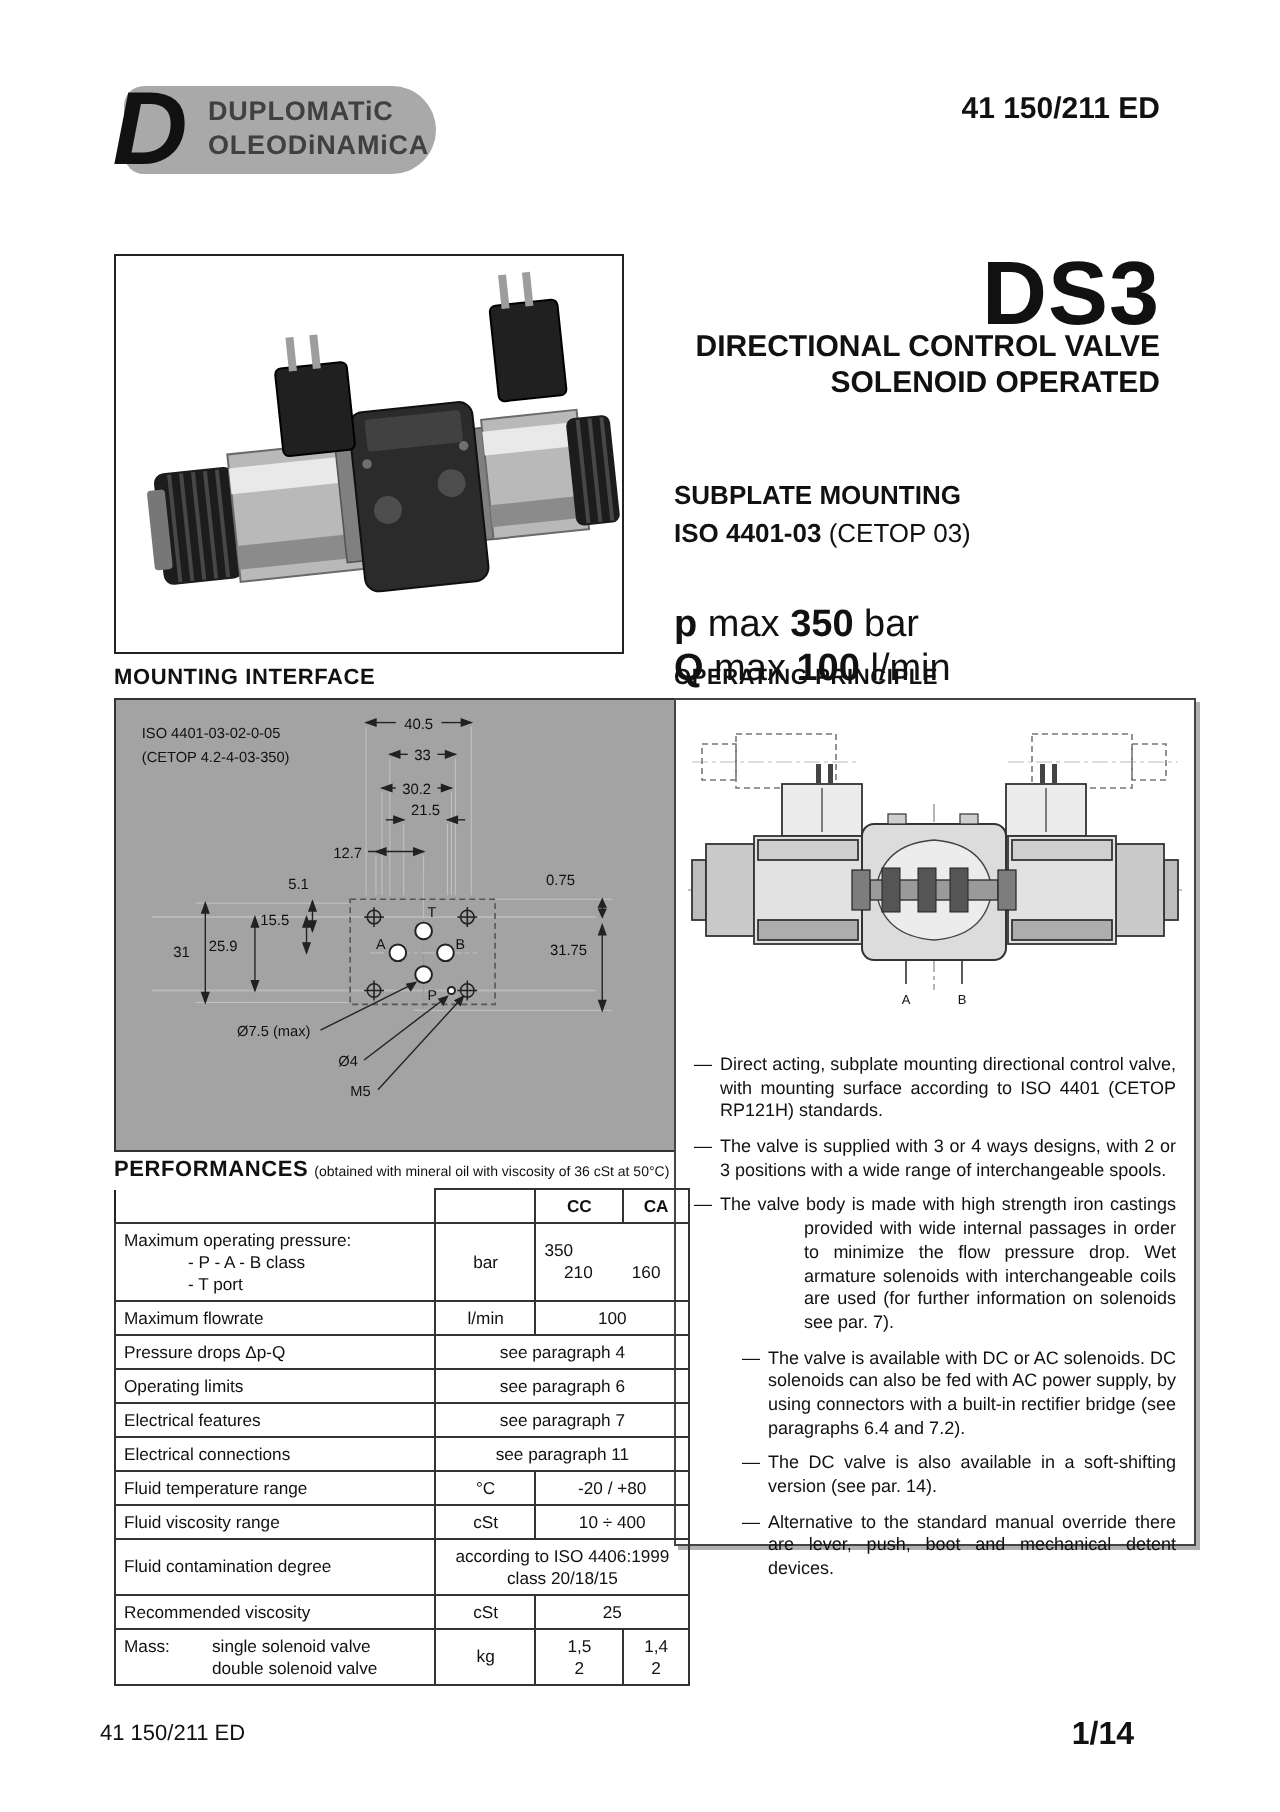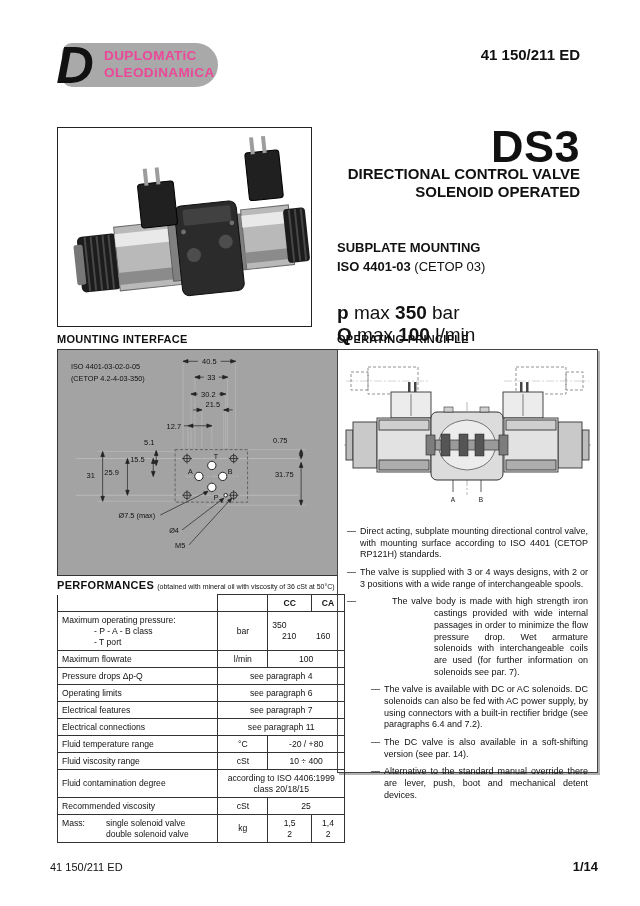--- a/index.html
+++ b/index.html
@@ -7,21 +7,21 @@
   .page { position:relative; width:640px; height:906px; background:#ffffff; margin:0 auto; overflow:hidden; }
 
   
   .logo { position:absolute; left:48px; top:42px; width:170px; height:46px; }
   .logo-pill { position:absolute; left:14px; top:1px; width:156px; height:44px;
                background:#a9a9a9; border-radius:10px 22px 22px 10px; }
   .logo-d { position:absolute; left:0; top:-4px; width:54px; height:54px;
             font-weight:bold; font-style:italic; font-size:52px; line-height:54px;
             color:#111; text-align:center; }
   .logo-text { position:absolute; left:56px; top:5px; font-weight:bold; font-size:13.5px;
-               line-height:17px; letter-spacing:.4px; color:#ec4899; }
+               line-height:17px; letter-spacing:.4px; color:#404040; }
   .doc-number { position:absolute; top:46px; right:60px; font-size:15px; font-weight:bold; }
 
   
   .photo-box { position:absolute; left:57px; top:127px; width:255px; height:200px;
                border:1.3px solid #222; background:#fff; }
 
   
   .title-block { position:absolute; left:337px; top:129px; width:243px; text-align:right; }
   .model { font-size:45px; font-weight:bold; letter-spacing:.5px; line-height:36px; }
   .subtitle { font-size:15px; font-weight:bold; line-height:18px; }
@@ -39,42 +39,42 @@
   .mount-box { position:absolute; left:57px; top:349px; width:288px; height:227px;
                border:1px solid #333; background:#a3a3a3; }
   .op-box { position:absolute; left:337px; top:349px; width:261px; height:424px;
             border:1px solid #444; background:#fff; box-shadow:2px 2px 0 #b0b0b0; }
 
   
   .bullets { padding:2px 9px 0 9px; }
   .bullet { display:flex; margin-bottom:6px; font-size:9px; line-height:1.3; text-align:justify; }
   .bullet .dash { flex:0 0 13px; }
   .bullet.indent { margin-left:24px; }
-  .bullet.hang3 .btxt { padding-left:42px; text-indent:-42px;margin-left:32px; }
+  .bullet.hang3 .btxt { padding-left:42px; text-indent:-42px; }
 
   
   .perf-heading { position:absolute; left:57px; top:579px; font-size:11px; }
   .perf-heading b { font-weight:bold; letter-spacing:.3px; }
   .perf-note { font-size:7px; }
   table.perf { position:absolute; left:57px; top:594px; width:288px;
                border-collapse:collapse; font-size:8.6px; line-height:1.28; }
   table.perf td { border:1px solid #333; padding:2.5px 4px; vertical-align:middle; }
   table.perf { border:1.5px solid #222; }
   td.lab { text-align:left; }
   td.ctr { text-align:center; }
   .sub-ind { padding-left:32px; }
   .split { display:flex; }
   .split span { flex:1; text-align:center; }
   .mass-wrap { display:flex; }
   .mass-wrap .mlabel { flex:0 0 44px; }
   .head-cc { font-weight:bold; text-align:center; }
 
   
   .footer-left { position:absolute; left:50px; top:861px; font-size:11px; }
-  .footer-right { position:absolute; right:42px; top:859px; font-size:13px; font-weight:bold; }
+  .footer-right { position:absolute; right:73px; top:859px; font-size:16px; font-weight:bold; }
 
   svg text { font-family:"Liberation Sans", sans-serif; }
 </style>
 </head>
 <body>
 
 <div class="page">
 
   <div class="logo">
     <div class="logo-pill"></div>

